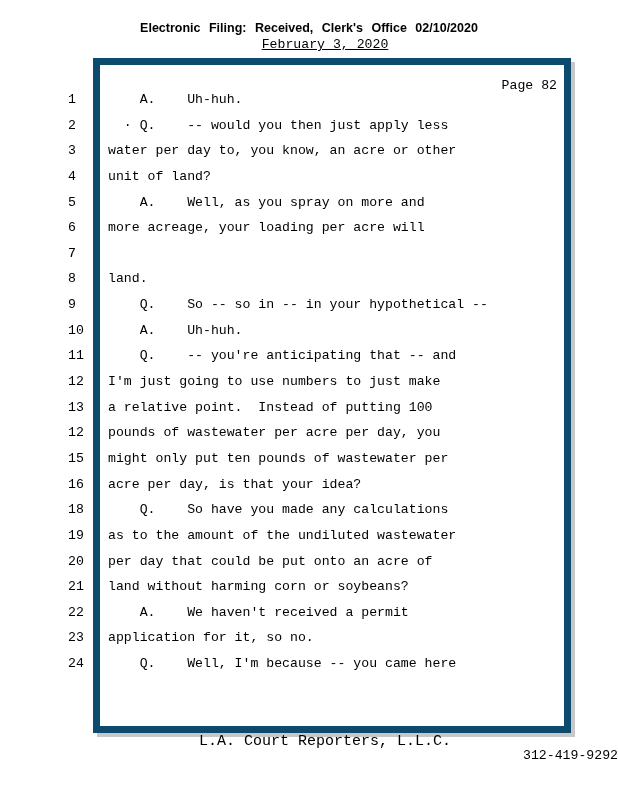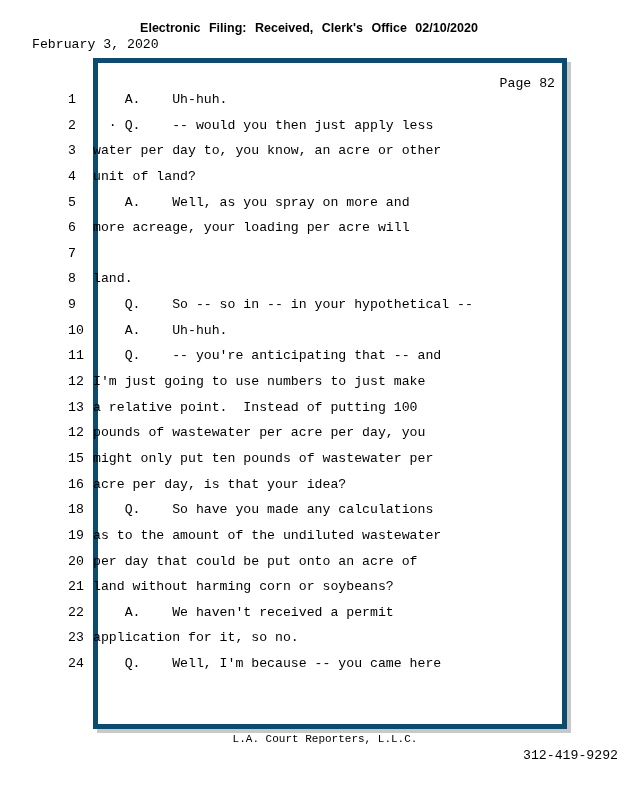--- a/index.html
+++ b/index.html
@@ -15,50 +15,51 @@
     position: absolute; top: 21px; left: 0; width: 618px;
     text-align: center;
     font-family: "Liberation Sans", sans-serif;
     font-size: 12.5px;
     word-spacing: 5px;
     white-space: nowrap;
     font-weight: bold;
   }
   .header-date {
     position: absolute; top: 37px; left: 32px; width: 586px;
-    text-align: left;
+    text-align: center;
     font-size: 13.2px;
     white-space: nowrap;
+    text-decoration: underline;
   }
   .page-box {
     position: absolute; left: 93px; top: 58px;
     width: 464px; height: 661px;
-    border: 5px solid #0c4a6e;
+    border: 7px solid #0c4a6e;
     background: #ffffff;
     box-shadow: 4px 4px 0 0 #c8c8c8;
   }
   .page-label {
     position: absolute; top: 13px; right: 7px;
     font-size: 13.2px;
   }
   .lines {
     position: absolute; left: 68px; top: 87px; width: 492px;
   }
   .trow {
     display: flex;
     height: 25.65px; line-height: 25.65px;
     font-size: 13.2px;
     white-space: pre;
   }
   .lnum { flex: 0 0 25px; width: 25px; }
-  .ltext { white-space: pre; }
+  .ltext { margin-left: 15px; white-space: pre; }
   .trow.bold .ltext { font-weight: normal; }
   .footer-company {
     position: absolute; top: 733px; left: 32px; width: 586px;
-    text-align: center; font-size: 11px; white-space: nowrap;
+    text-align: center; font-size: 15px; white-space: nowrap;
   }
   .footer-phone {
     position: absolute; top: 748px; left: 32px; width: 586px;
     text-align: right; font-size: 13.2px; white-space: nowrap;
   }
 </style>
 </head>
 <body>
 
 <div class="header-filing">Electronic Filing: Received, Clerk's Office 02/10/2020</div>

